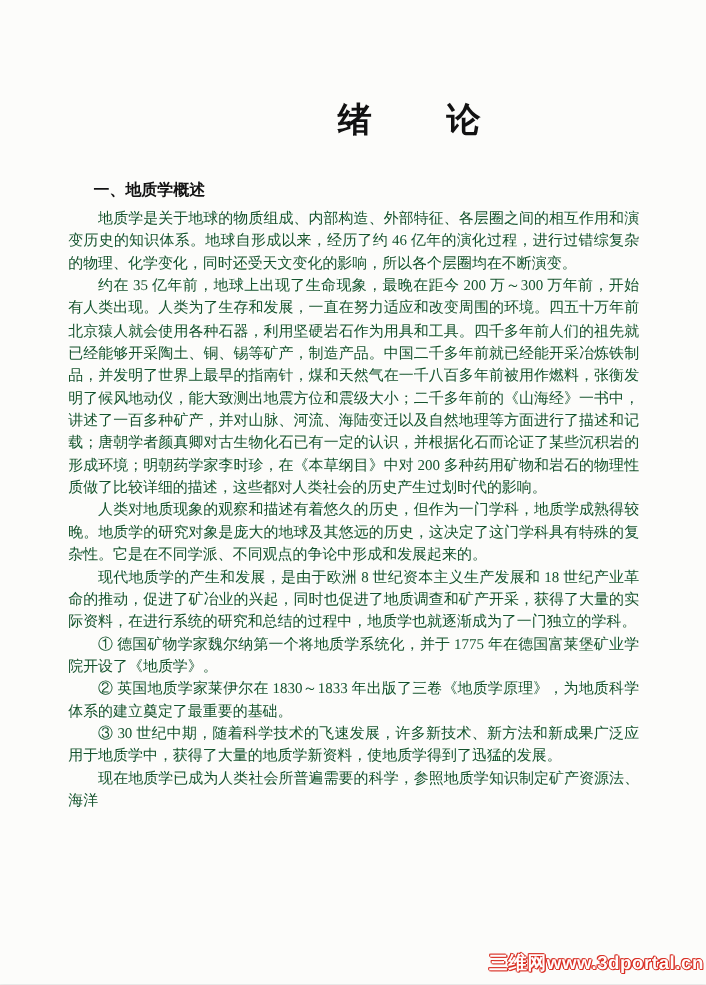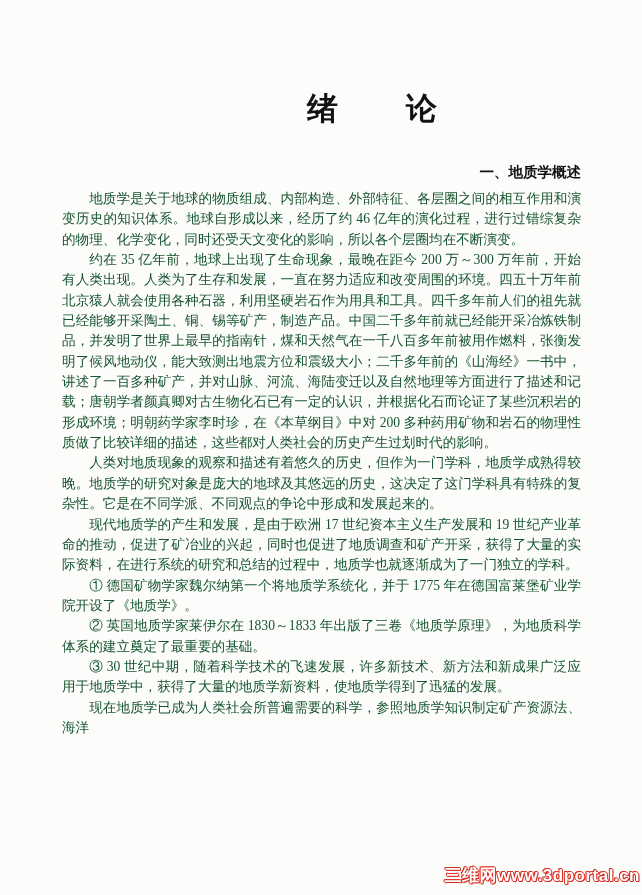--- a/index.html
+++ b/index.html
@@ -33,26 +33,25 @@
   }
   .content {
     position: absolute;
     left: 62px;
     top: 163px;
     width: 519px;
   }
   .heading {
     margin: 0 0 5px 0;
     padding-left: 23px;
-    font-family: Liberation Mono, monospace;
+    font-family: Liberation Serif, serif;
     font-weight: bold;
     font-size: 14.5px;
     line-height: 21px;
     color: #121212;
-    text-align: right;
   }
   .content p {
     margin: 0;
     font-family: "Liberation Serif", serif;
     font-size: 13.6px;
     line-height: 20.35px;
     text-align: justify;
     text-indent: 2em;
     color: #14532d;
     text-justify: inter-ideograph;
@@ -81,21 +80,21 @@
 <div class="page">
 
   <h1 class="title">绪　　论</h1>
 
   <div class="content">
     <h2 class="heading">一、地质学概述</h2>
 
     <p>地质学是关于地球的物质组成、内部构造、外部特征、各层圈之间的相互作用和演变历史的知识体系。地球自形成以来，经历了约 46 亿年的演化过程，进行过错综复杂的物理、化学变化，同时还受天文变化的影响，所以各个层圈均在不断演变。</p>
     <p>约在 35 亿年前，地球上出现了生命现象，最晚在距今 200 万～300 万年前，开始有人类出现。人类为了生存和发展，一直在努力适应和改变周围的环境。四五十万年前北京猿人就会使用各种石器，利用坚硬岩石作为用具和工具。四千多年前人们的祖先就已经能够开采陶土、铜、锡等矿产，制造产品。中国二千多年前就已经能开采冶炼铁制品，并发明了世界上最早的指南针，煤和天然气在一千八百多年前被用作燃料，张衡发明了候风地动仪，能大致测出地震方位和震级大小；二千多年前的《山海经》一书中，讲述了一百多种矿产，并对山脉、河流、海陆变迁以及自然地理等方面进行了描述和记载；唐朝学者颜真卿对古生物化石已有一定的认识，并根据化石而论证了某些沉积岩的形成环境；明朝药学家李时珍，在《本草纲目》中对 200 多种药用矿物和岩石的物理性质做了比较详细的描述，这些都对人类社会的历史产生过划时代的影响。</p>
     <p>人类对地质现象的观察和描述有着悠久的历史，但作为一门学科，地质学成熟得较晚。地质学的研究对象是庞大的地球及其悠远的历史，这决定了这门学科具有特殊的复杂性。它是在不同学派、不同观点的争论中形成和发展起来的。</p>
-    <p>现代地质学的产生和发展，是由于欧洲 17 世纪资本主义生产发展和 19 世纪产业革命的推动，促进了矿冶业的兴起，同时也促进了地质调查和矿产开采，获得了大量的实际资料，在进行系统的研究和总结的过程中，地质学也就逐渐成为了一门独立的学科。</p>
+    <p>现代地质学的产生和发展，是由于欧洲 8 世纪资本主义生产发展和 18 世纪产业革命的推动，促进了矿冶业的兴起，同时也促进了地质调查和矿产开采，获得了大量的实际资料，在进行系统的研究和总结的过程中，地质学也就逐渐成为了一门独立的学科。</p>
     <p>① 德国矿物学家魏尔纳第一个将地质学系统化，并于 1775 年在德国富莱堡矿业学院开设了《地质学》。</p>
     <p>② 英国地质学家莱伊尔在 1830～1833 年出版了三卷《地质学原理》，为地质科学体系的建立奠定了最重要的基础。</p>
     <p>③ 30 世纪中期，随着科学技术的飞速发展，许多新技术、新方法和新成果广泛应用于地质学中，获得了大量的地质学新资料，使地质学得到了迅猛的发展。</p>
     <p>现在地质学已成为人类社会所普遍需要的科学，参照地质学知识制定矿产资源法、海洋</p>
   </div>
 
   <div class="watermark">三维网www.3dportal.cn</div>
 
 </div>
 

